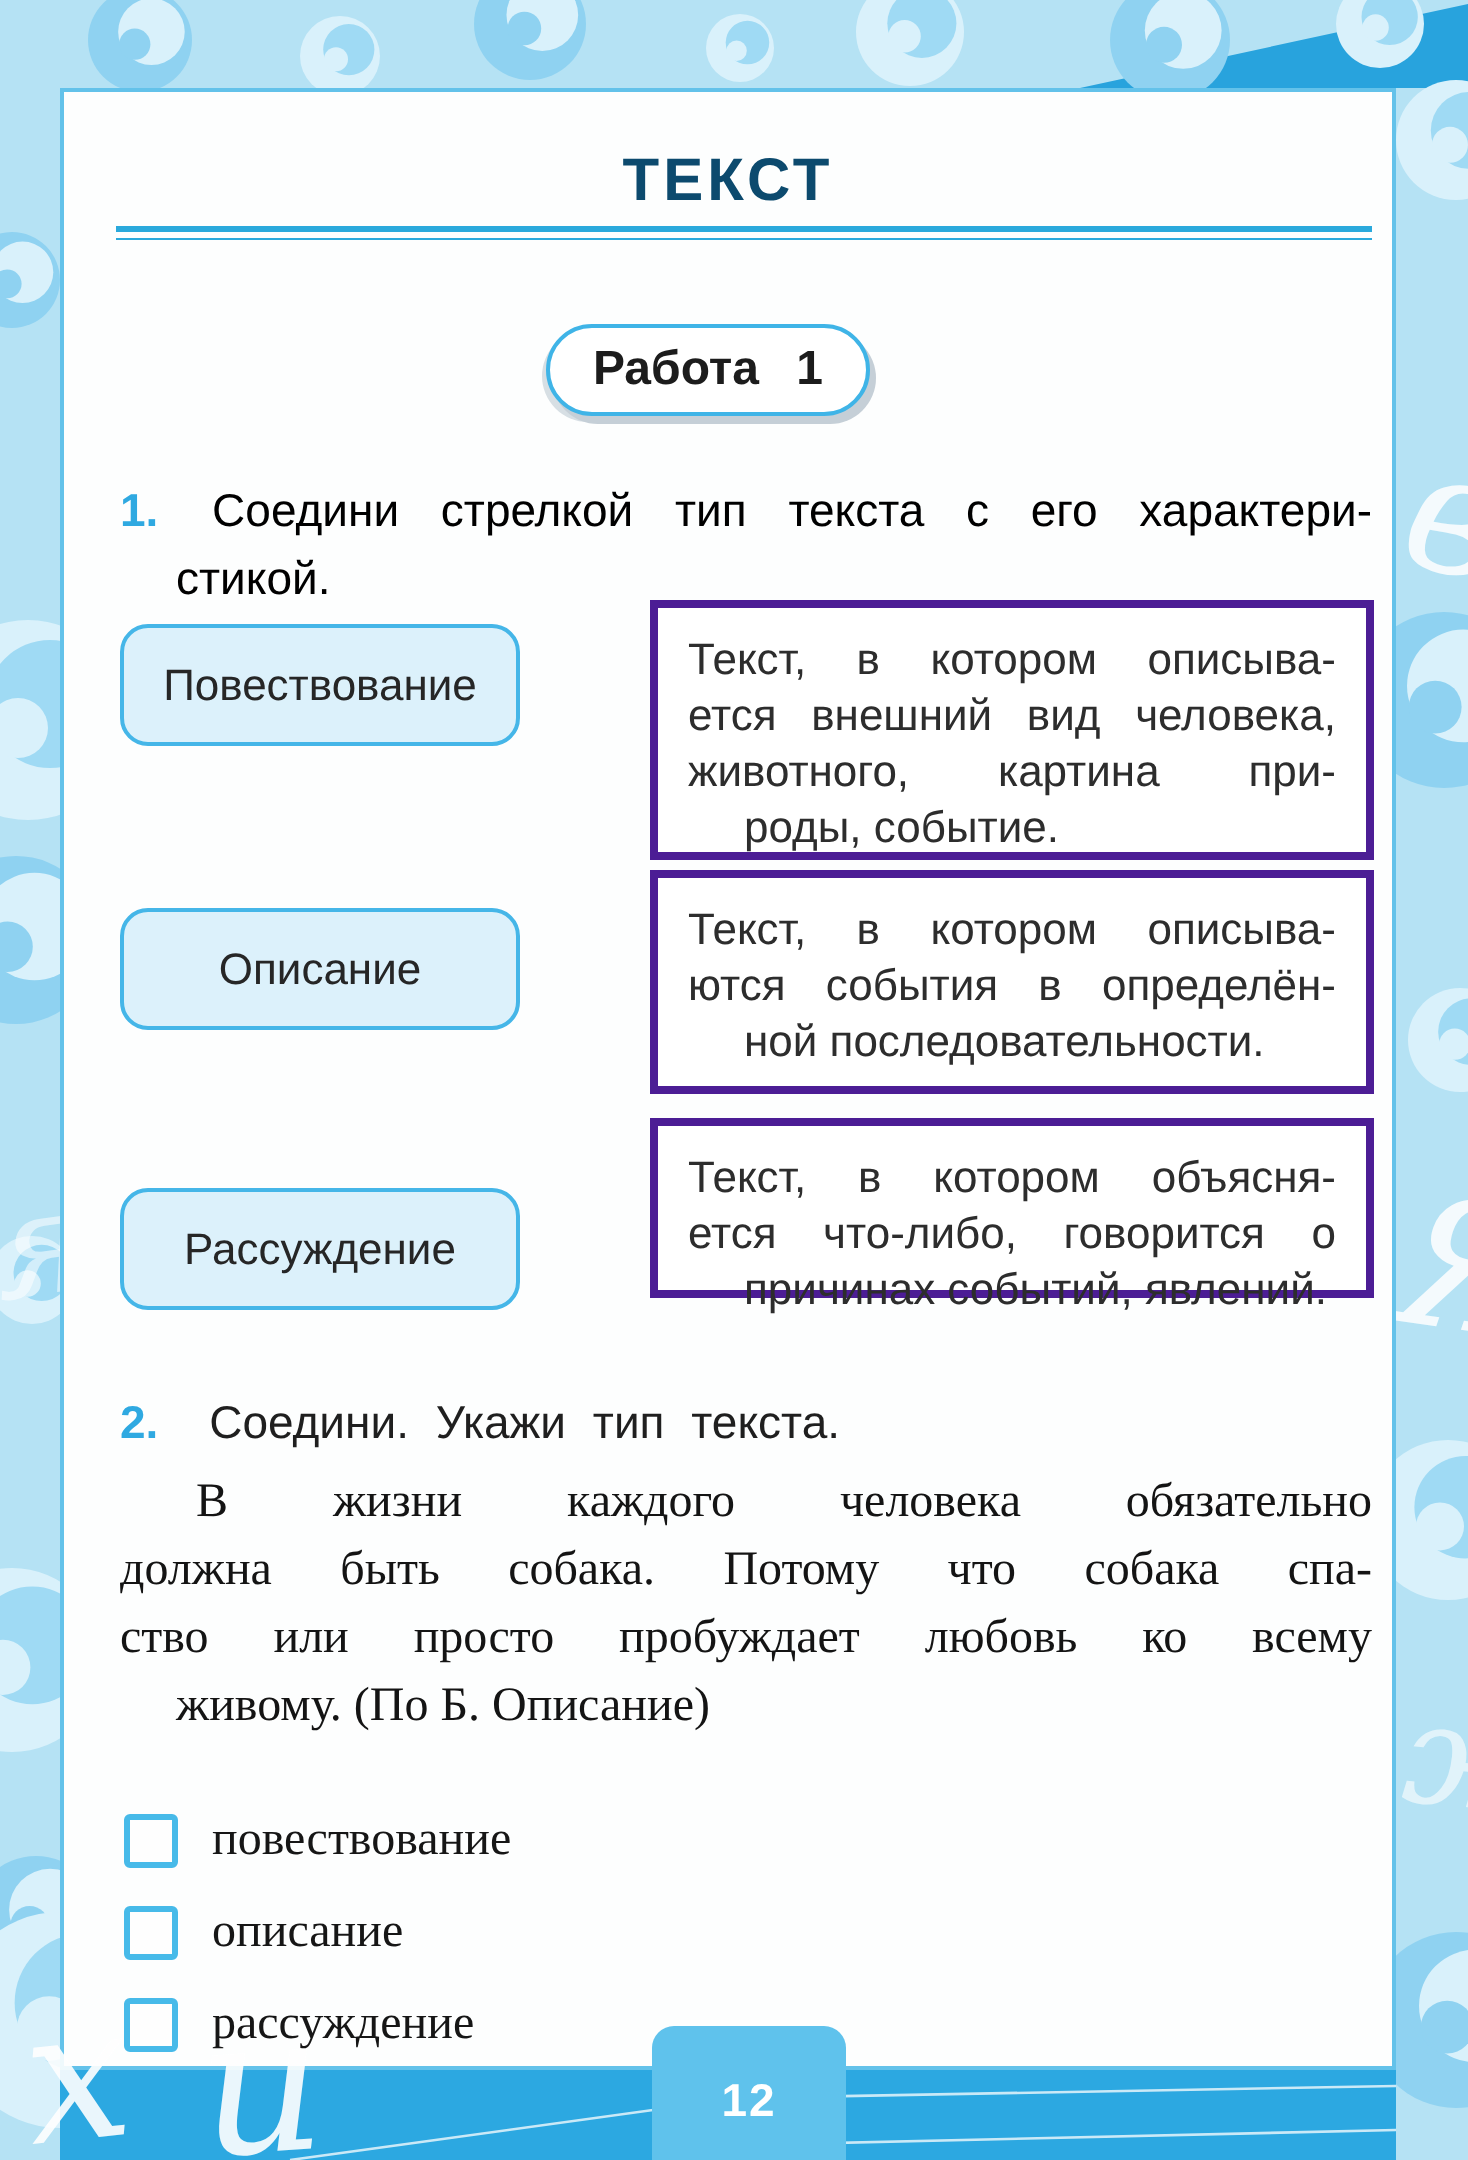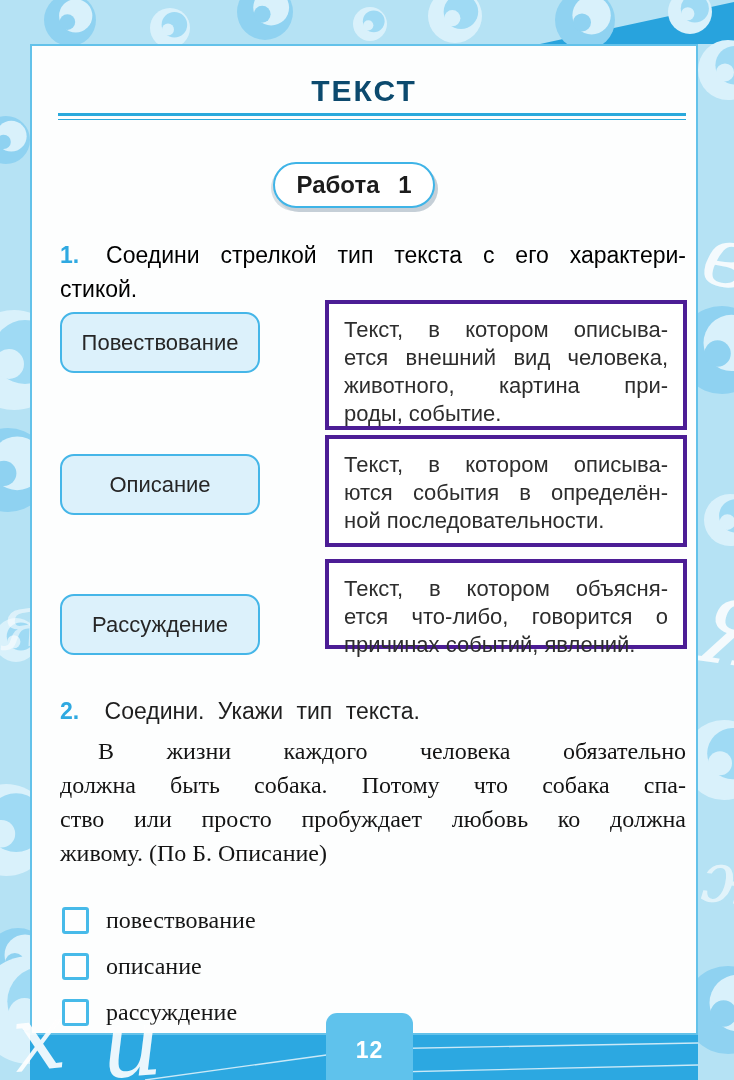--- a/index.html
+++ b/index.html
@@ -19,21 +19,21 @@
 
   .work-badge{position:absolute;top:116px;left:241px;width:162px;height:46px;background:#fff;
               border:2px solid #3FB4E7;border-radius:23px;box-sizing:border-box;
               display:flex;align-items:center;justify-content:center;
               font-weight:bold;font-size:24px;color:#1c1c1c;word-spacing:12px;
               box-shadow:3px 4px 0 #c5cfd7,-2px 3px 0 #d7dfe4;}
   .num{color:#2FA9E1;font-weight:bold;}
 
   .ex1{position:absolute;top:192px;left:28px;width:626px;font-size:23px;}
   .jl{text-align:justify;text-align-last:justify;line-height:34px;white-space:normal;}
-  .ll{text-align:left;text-align-last:left;line-height:34px;}
+  .ll{text-align:left;text-align-last:left;line-height:34px;margin-left:28px;}
   .ex1 .num{margin-right:6px;}
 
   .type-box{position:absolute;left:28px;width:200px;height:61px;background:#DCF1FB;
             border:2.5px solid #45B6E8;border-radius:14px;box-sizing:border-box;
             display:flex;align-items:center;justify-content:center;
             font-size:22px;color:#262626;}
   .tb1{top:266px;} .tb2{top:408px;} .tb3{top:548px;}
 
   .def-box{position:absolute;left:293px;width:362px;background:#fff;
            border:4px solid #4c1d95;box-sizing:border-box;padding:12px 15px 6px;
@@ -49,21 +49,21 @@
   .passage .jl,.passage .ll{line-height:34px;}
   .indent{padding-left:38px;}
 
   .opt-row{position:absolute;left:30px;height:28px;display:flex;align-items:center;}
   .or1{top:860px;} .or2{top:906px;} .or3{top:952px;}
   .cbox{width:27px;height:27px;border:3px solid #47BAE9;border-radius:3px;background:#fefefe;
         box-sizing:border-box;flex:0 0 auto;}
   .clabel{margin-left:17px;font-family:"Liberation Serif",serif;font-size:24px;color:#161616;}
 
   .band{position:absolute;left:30px;top:1035px;width:668px;height:45px;background:#2CA8E1;z-index:2;}
-  .page-tab{position:absolute;left:326px;top:1013px;width:87px;height:67px;background:#5FC2EC;
+  .page-tab{position:absolute;left:326px;top:1013px;width:97px;height:67px;background:#5FC2EC;
             border-radius:11px 11px 0 0;z-index:4;display:flex;align-items:center;justify-content:center;
             padding-top:8px;box-sizing:border-box;
             font-weight:bold;font-size:23px;color:#ffffff;letter-spacing:1px;}
 </style>
 </head>
 <body>
 
 <div class="sheet">
 
   <svg class="decor" width="734" height="1080" viewBox="0 0 734 1080">
@@ -166,21 +166,21 @@
     </div>
 
     <div class="ex2-head">
       <span class="num">2.</span>
       <span>Соедини. Укажи тип текста.</span>
     </div>
 
     <div class="passage">
       <div class="jl indent">В жизни каждого человека обязательно</div>
       <div class="jl">должна быть собака. Потому что собака спа-</div>
-      <div class="jl">ство или просто пробуждает любовь ко должна</div>
+      <div class="jl">ство или просто пробуждает любовь ко всему</div>
       <div class="ll">живому. (По Б. Описание)</div>
     </div>
 
     <div class="opt-row or1">
       <span class="cbox"></span>
       <span class="clabel">повествование</span>
     </div>
     <div class="opt-row or2">
       <span class="cbox"></span>
       <span class="clabel">описание</span>

